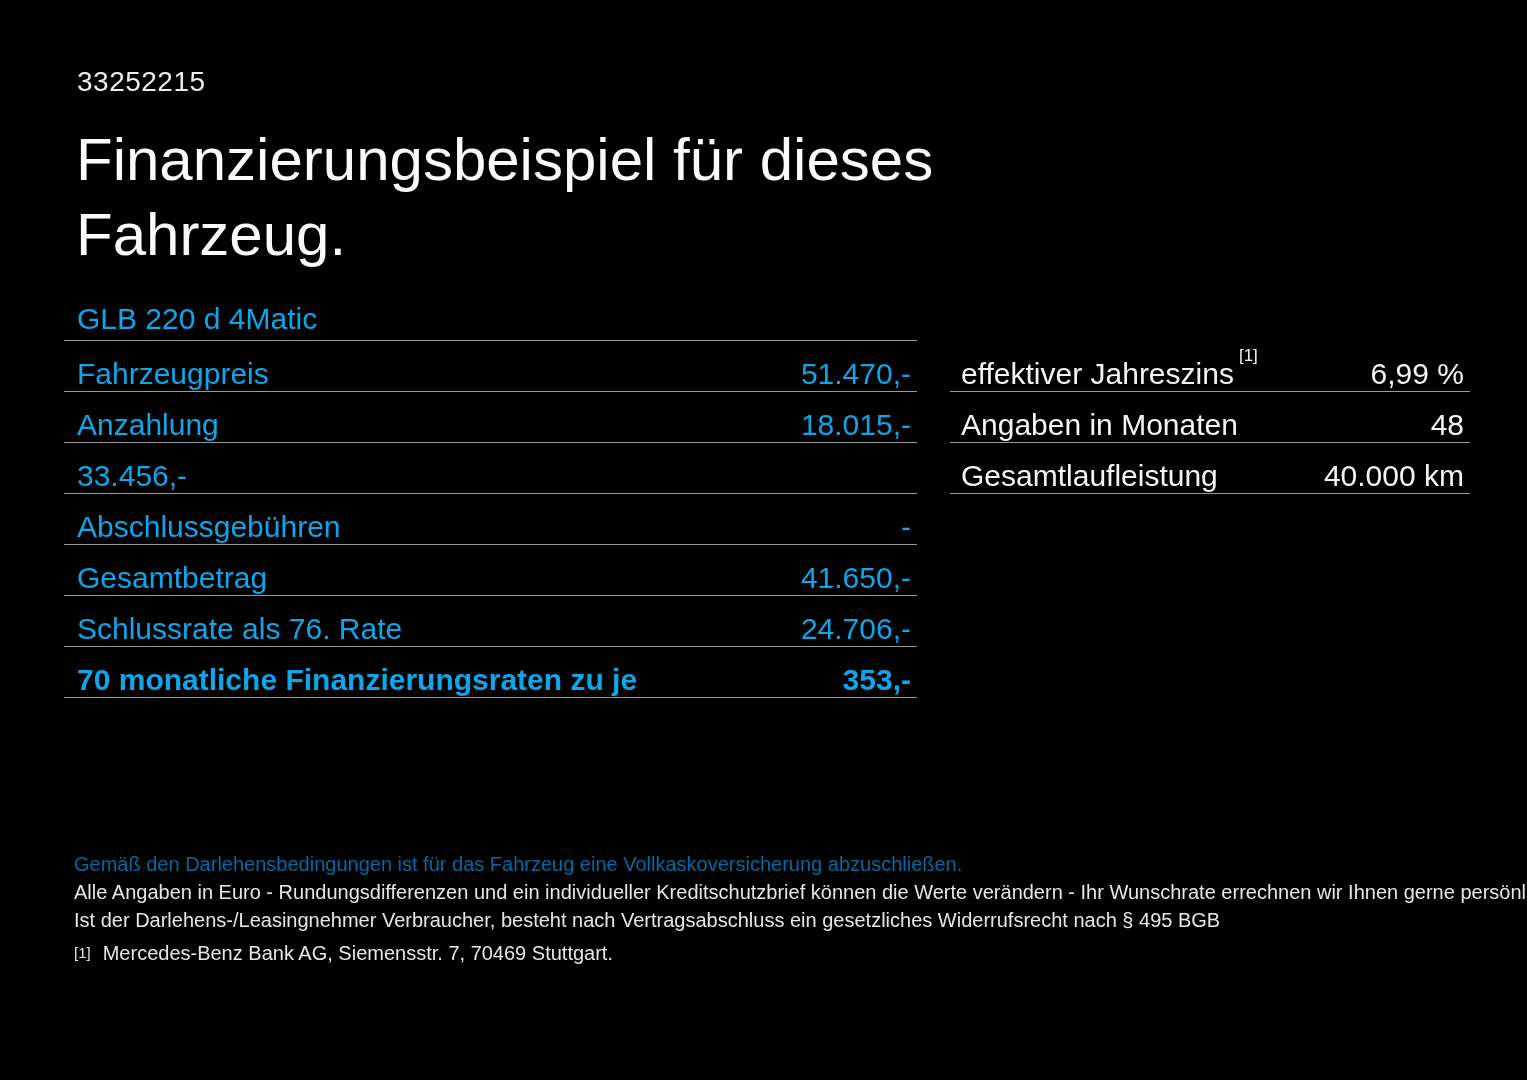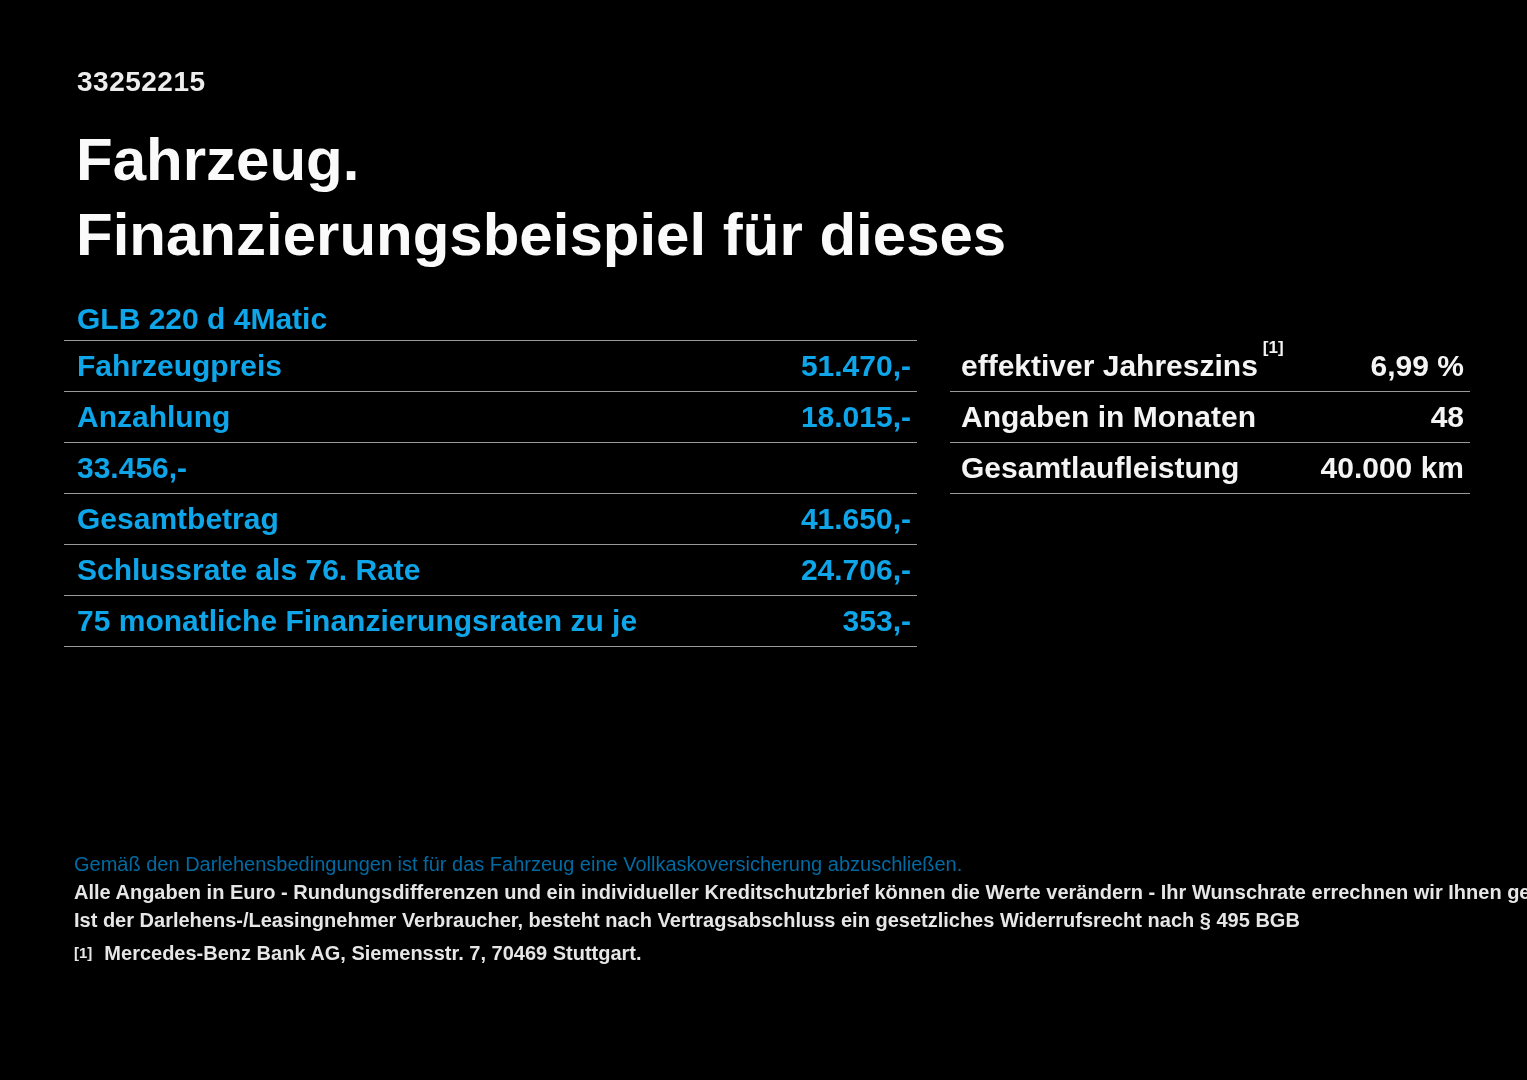--- a/index.html
+++ b/index.html
@@ -1,15 +1,15 @@
 <!DOCTYPE html>
 <html><head>
 <meta charset="utf-8">
 <style>
-  * { margin: 0; padding: 0; box-sizing: border-box; font-weight: bold; }
+  * { margin: 0; padding: 0; box-sizing: border-box; }
   html, body {
     width: 1527px; height: 1080px;
     background: #000000;
     font-family: "Liberation Sans", sans-serif;
     overflow: hidden;
     position: relative;
   }
   .abs { position: absolute; }
 
   #reference-number {
@@ -32,21 +32,21 @@
   }
   .table-header-row {
     height: 44px;
     display: flex; align-items: center;
     padding-left: 13px;
     font-size: 30px;
     border-bottom: 1px solid #9a9a9a;
   }
   .t-row {
     height: 51px;
-    display: flex; align-items: center; justify-content: space-between;
+    display: flex; align-items: flex-end; justify-content: space-between;
     border-bottom: 1px solid #9a9a9a;
     font-size: 30px;
     padding-left: 13px; padding-right: 6px;
   }
   .t-row .cell-label { white-space: nowrap; }
   .t-row .cell-value { white-space: nowrap; text-align: right; }
   .t-row.bold { font-weight: 700; }
 
   
   #conditions-table {
@@ -78,49 +78,53 @@
     position: relative; top: -2px;
     margin-right: 12px;
   }
 </style>
 </head>
 <body>
 
 <div class="abs" id="reference-number">33252215</div>
 
 <div class="abs" id="page-title">
+  <div>Finanzierungsbeispiel für dieses</div>
   <div>Fahrzeug.</div>
-  <div>Finanzierungsbeispiel für dieses</div>
 </div>
 
 <div class="abs" id="finance-table">
   <div class="table-header-row">
     <span>GLB 220 d 4Matic</span>
   </div>
   <div class="t-row">
     <span class="cell-label">Fahrzeugpreis</span>
     <span class="cell-value">51.470,-</span>
   </div>
   <div class="t-row">
     <span class="cell-label">Anzahlung</span>
     <span class="cell-value">18.015,-</span>
   </div>
   <div class="t-row">
     <span class="cell-value">33.456,-</span>
   </div>
   <div class="t-row">
+    <span class="cell-label">Abschlussgebühren</span>
+    <span class="cell-value">-</span>
+  </div>
+  <div class="t-row">
     <span class="cell-label">Gesamtbetrag</span>
     <span class="cell-value">41.650,-</span>
   </div>
   <div class="t-row">
     <span class="cell-label">Schlussrate als 76. Rate</span>
     <span class="cell-value">24.706,-</span>
   </div>
   <div class="t-row bold">
-    <span class="cell-label">75 monatliche Finanzierungsraten zu je</span>
+    <span class="cell-label">70 monatliche Finanzierungsraten zu je</span>
     <span class="cell-value">353,-</span>
   </div>
 </div>
 
 <div class="abs" id="conditions-table">
   <div class="t-row">
     <span class="cell-label"><span>effektiver Jahreszins</span><sup class="footnote-marker">[1]</sup></span>
     <span class="cell-value">6,99 %</span>
   </div>
   <div class="t-row">

